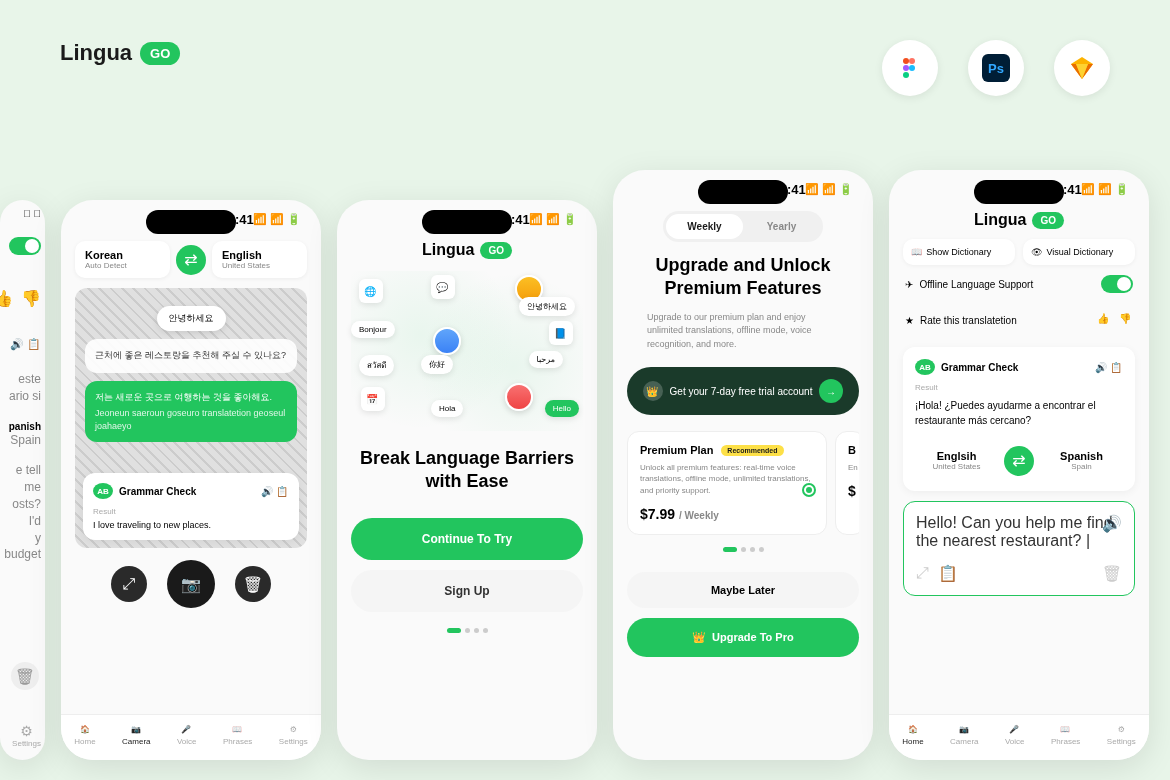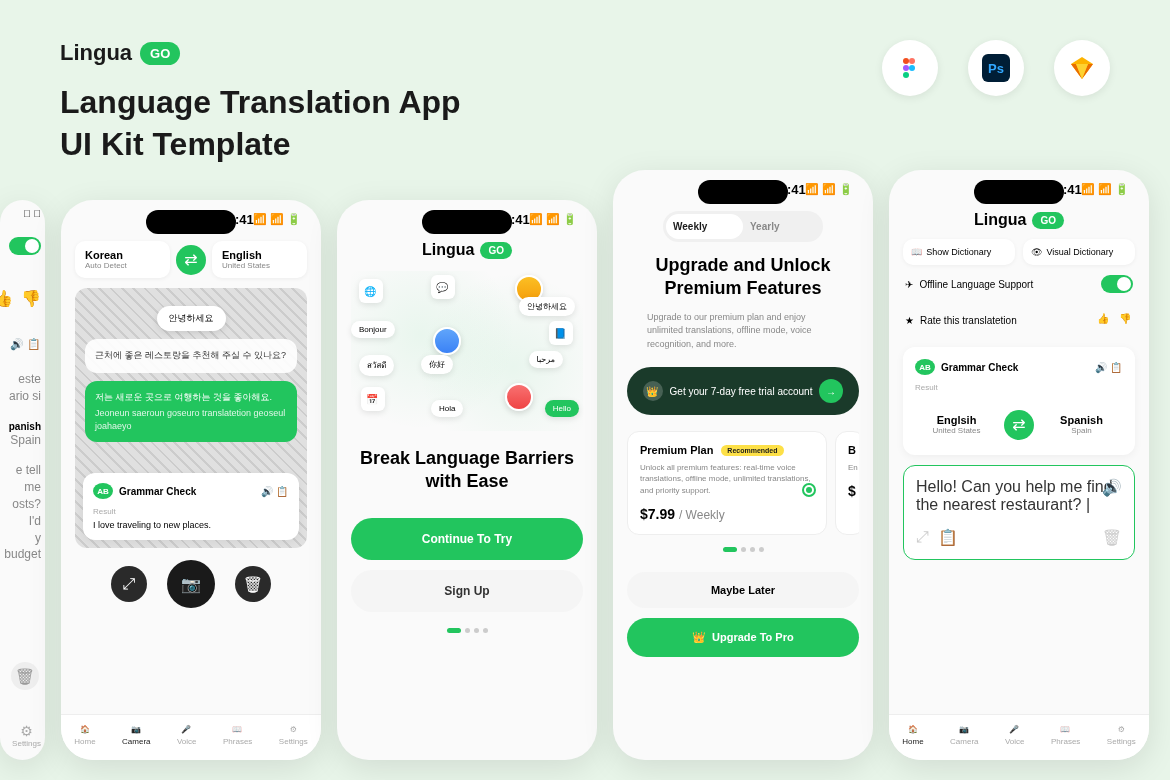--- a/index.html
+++ b/index.html
@@ -49,35 +49,35 @@
 .map-avatar{position:absolute;width:28px;height:28px;border-radius:50%;border:2px solid #fff;box-shadow:0 2px 6px rgba(0,0,0,0.15)}
 .map-icon{position:absolute;width:24px;height:24px;background:#fff;border-radius:6px;box-shadow:0 2px 6px rgba(0,0,0,0.1);display:flex;align-items:center;justify-content:center;font-size:10px;color:#22c55e}
 .onboard-title{font-size:18px;font-weight:700;text-align:center;margin-top:16px;line-height:1.3}
 .onboard-desc{font-size:10px;color:#888;text-align:center;margin-top:10px;padding:0 16px;line-height:1.5}
 .btn-primary{background:#22c55e;color:#fff;border-radius:24px;padding:14px;text-align:center;font-size:12px;font-weight:600;margin-top:24px}
 .btn-secondary{background:#f5f5f5;color:#333;border-radius:24px;padding:14px;text-align:center;font-size:12px;font-weight:600;margin-top:10px}
 .dots{display:flex;gap:4px;justify-content:center;margin-top:16px}
 .dot{width:5px;height:5px;background:#ccc;border-radius:50%}
 .dot.active{background:#22c55e;width:14px;border-radius:3px}
 .tabs{display:flex;background:#f0f0f0;border-radius:20px;padding:3px;margin:8px auto;width:160px}
-.tab{flex:1;padding:7px;font-size:10px;border-radius:18px;font-weight:600;color:#888}
+.tab{flex:1;text-align:center;padding:7px;font-size:10px;border-radius:18px;font-weight:600;color:#888}
 .tab.active{background:#fff;color:#1a1a1a}
 .upgrade-title{font-size:18px;font-weight:700;text-align:center;margin-top:12px;line-height:1.3}
 .upgrade-desc{font-size:9px;color:#888;text-align:left;margin-top:10px;padding:0 20px;line-height:1.5}
 .trial-btn{background:#1a3a2a;color:#fff;border-radius:24px;padding:12px 16px;display:flex;align-items:center;justify-content:space-between;margin-top:16px;font-size:10px}
 .crown{width:20px;height:20px;background:rgba(255,255,255,0.2);border-radius:50%;display:flex;align-items:center;justify-content:center;font-size:10px}
 .arrow-btn{width:24px;height:24px;background:#22c55e;border-radius:50%;display:flex;align-items:center;justify-content:center}
 .plan-cards{display:flex;gap:8px;margin-top:16px;overflow:hidden}
 .plan-card{background:#fff;border:1px solid #eee;border-radius:12px;padding:12px;min-width:200px;position:relative}
 .plan-head{display:flex;align-items:center;gap:8px}
 .plan-name{font-size:11px;font-weight:700}
 .recommended{background:#fde047;color:#1a1a1a;padding:2px 6px;border-radius:8px;font-size:7px;font-weight:600}
 .plan-desc{font-size:8px;color:#888;margin-top:6px;line-height:1.4}
 .plan-price{font-size:14px;font-weight:700;margin-top:10px}
-.plan-period{font-size:12px;color:#888;font-weight:400}
+.plan-period{font-size:10px;color:#888;font-weight:700}
 .radio{position:absolute;top:50%;right:10px;width:14px;height:14px;border:2px solid #22c55e;border-radius:50%}
 .radio::after{content:'';position:absolute;top:2px;left:2px;width:6px;height:6px;background:#22c55e;border-radius:50%}
 .maybe-btn{background:#f5f5f5;border-radius:24px;padding:12px;text-align:center;font-size:11px;font-weight:600;margin-top:20px}
 .pro-btn{background:#22c55e;color:#fff;border-radius:24px;padding:13px;text-align:center;font-size:11px;font-weight:600;margin-top:10px;display:flex;align-items:center;justify-content:center;gap:6px}
 .dict-btns{display:flex;gap:8px;margin-top:10px}
 .dict-btn{flex:1;background:#fff;border-radius:10px;padding:8px;font-size:9px;display:flex;align-items:center;gap:4px;box-shadow:0 1px 4px rgba(0,0,0,0.05)}
 .setting-row{display:flex;align-items:center;justify-content:space-between;padding:10px 2px;font-size:10px}
 .toggle{width:32px;height:18px;background:#22c55e;border-radius:10px;position:relative}
 .toggle::after{content:'';position:absolute;right:2px;top:2px;width:14px;height:14px;background:#fff;border-radius:50%}
 .thumbs{display:flex;gap:8px}
@@ -93,24 +93,20 @@
 .partial-text{font-size:12px;color:#888;text-align:right;line-height:1.4}
 </style>
 </head>
 <body>
 
 <div class="header">
   <div class="logo">
     <span class="logo-text">Lingua</span>
     <span class="logo-badge">GO</span>
   </div>
-  <div class="title">
-    <div>Language Translation App</div>
-    <div>UI Kit Template</div>
-  </div>
 </div>
 
 <div class="tool-icons">
   <div class="tool-icon">
       <svg width="24" height="24" viewBox="0 0 24 24">
         <circle cx="8" cy="5" r="3" fill="#f24e1e"></circle>
         <circle cx="14" cy="5" r="3" fill="#ff7262"></circle>
         <circle cx="8" cy="12" r="3" fill="#a259ff"></circle>
         <circle cx="14" cy="12" r="3" fill="#1abcfe"></circle>
         <circle cx="8" cy="19" r="3" fill="#0acf83"></circle>
@@ -348,20 +344,21 @@
             <span class="thumb down">👎</span>
           </div>
       </div>
       <div class="translate-card">
         <div class="grammar-head">
           <span class="grammar-badge">AB</span>
           <span>Grammar Check</span>
           <span style="margin-left:auto;color:#ccc">🔊 📋</span>
         </div>
         <div class="result-label">Result</div>
+        <div class="result-text" style="font-size:10px;line-height:1.5;margin-top:6px">¡Hola! ¿Puedes ayudarme a encontrar el restaurante más cercano?</div>
         <div class="lang-selector" style="margin-top:14px">
           <div class="lang-pill" style="text-align:center;box-shadow:none;background:transparent">
             <div class="lang-name">Englsih</div>
             <div class="lang-sub">United States</div>
           </div>
           <div class="swap-btn">⇄</div>
           <div class="lang-pill" style="text-align:center;box-shadow:none;background:transparent">
             <div class="lang-name">Spanish</div>
             <div class="lang-sub">Spain</div>
           </div>

